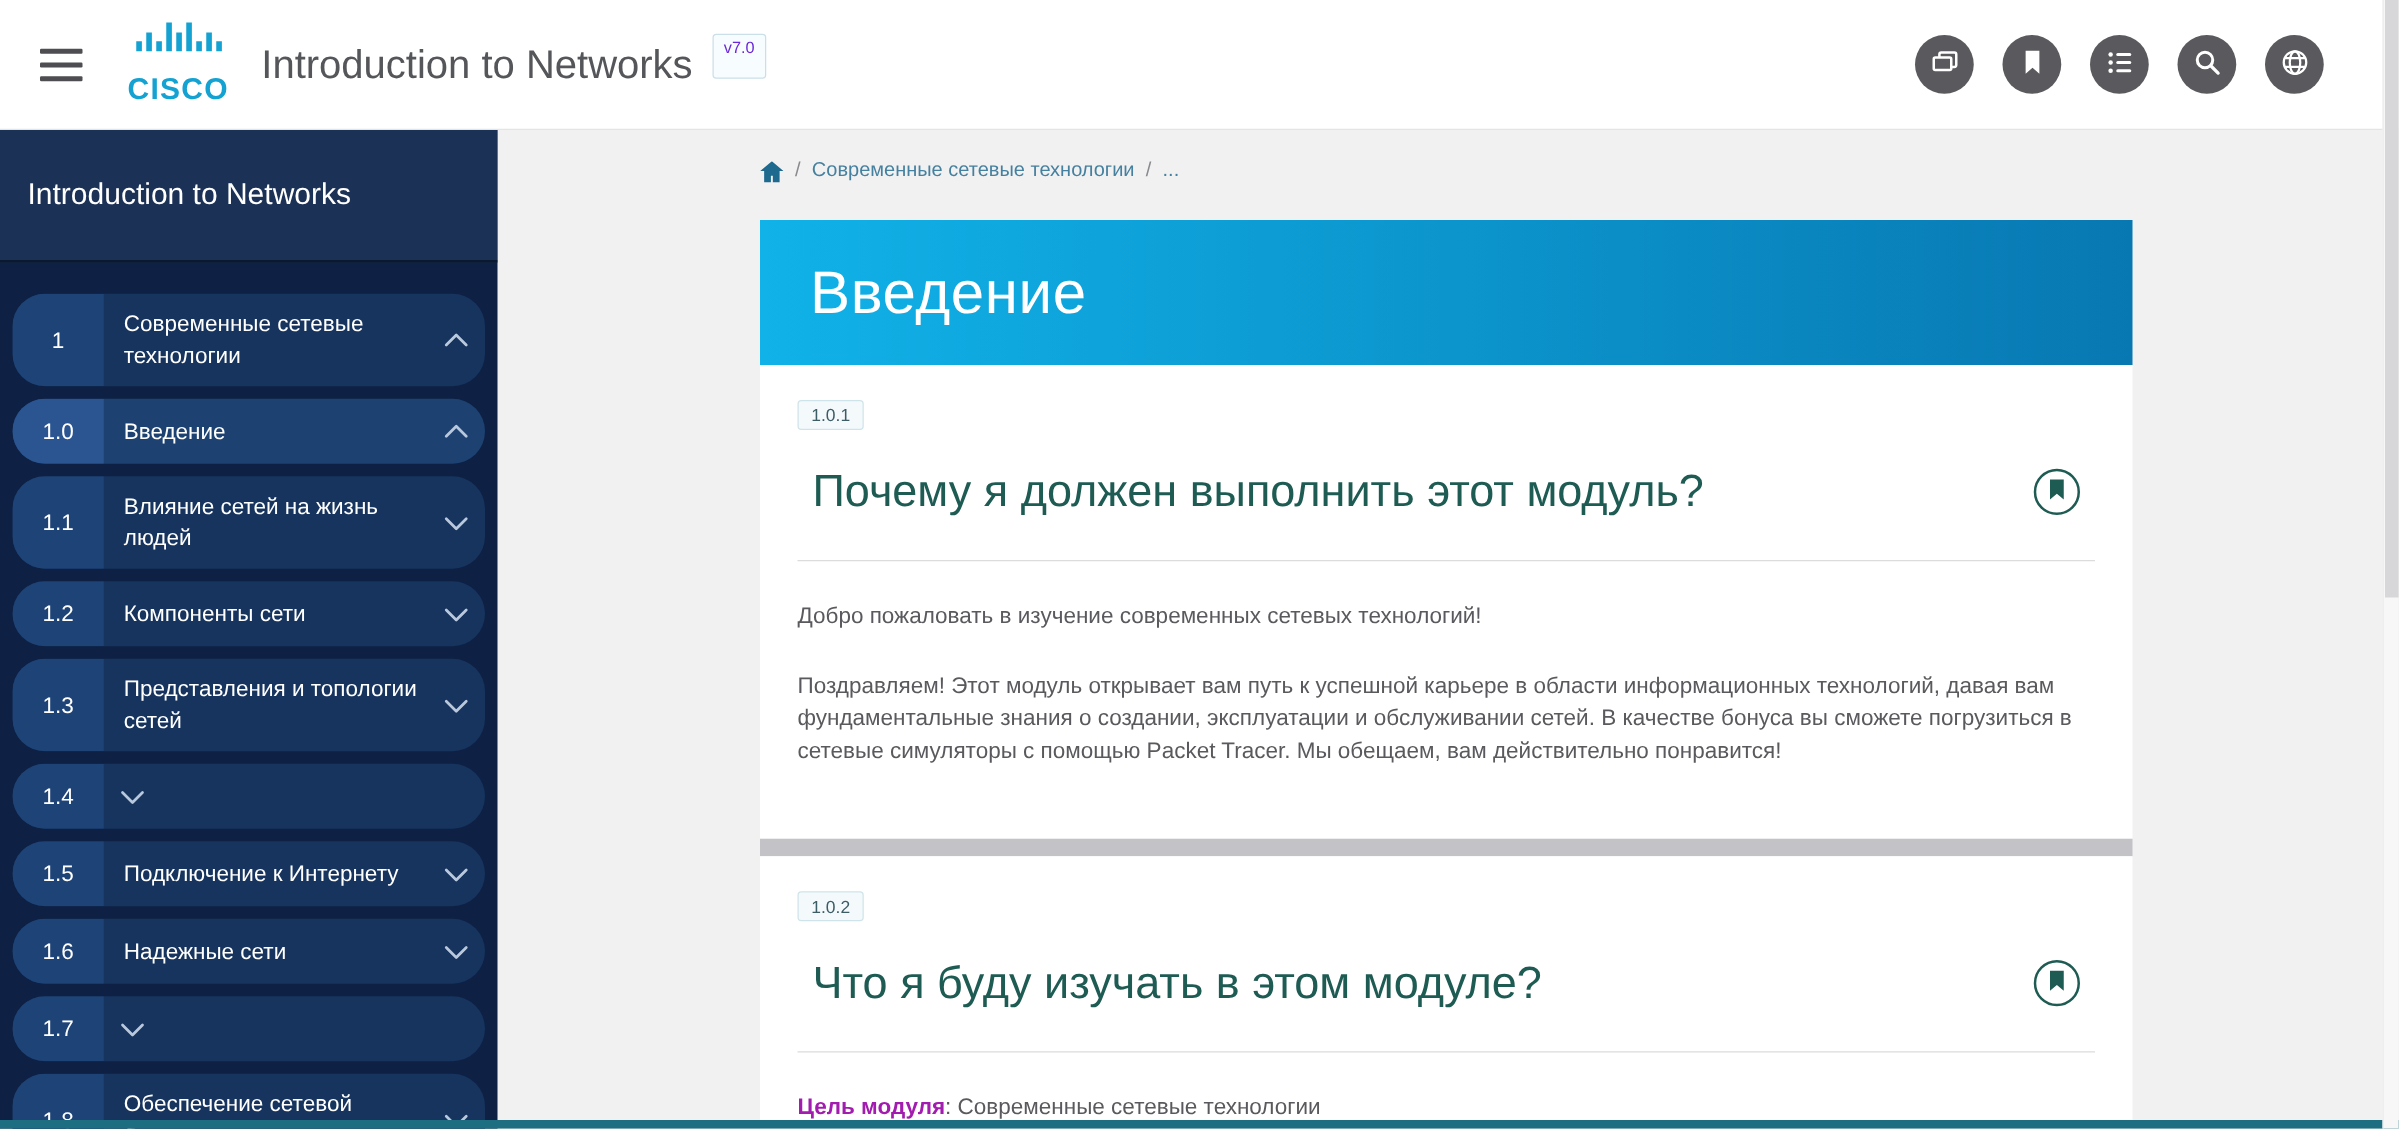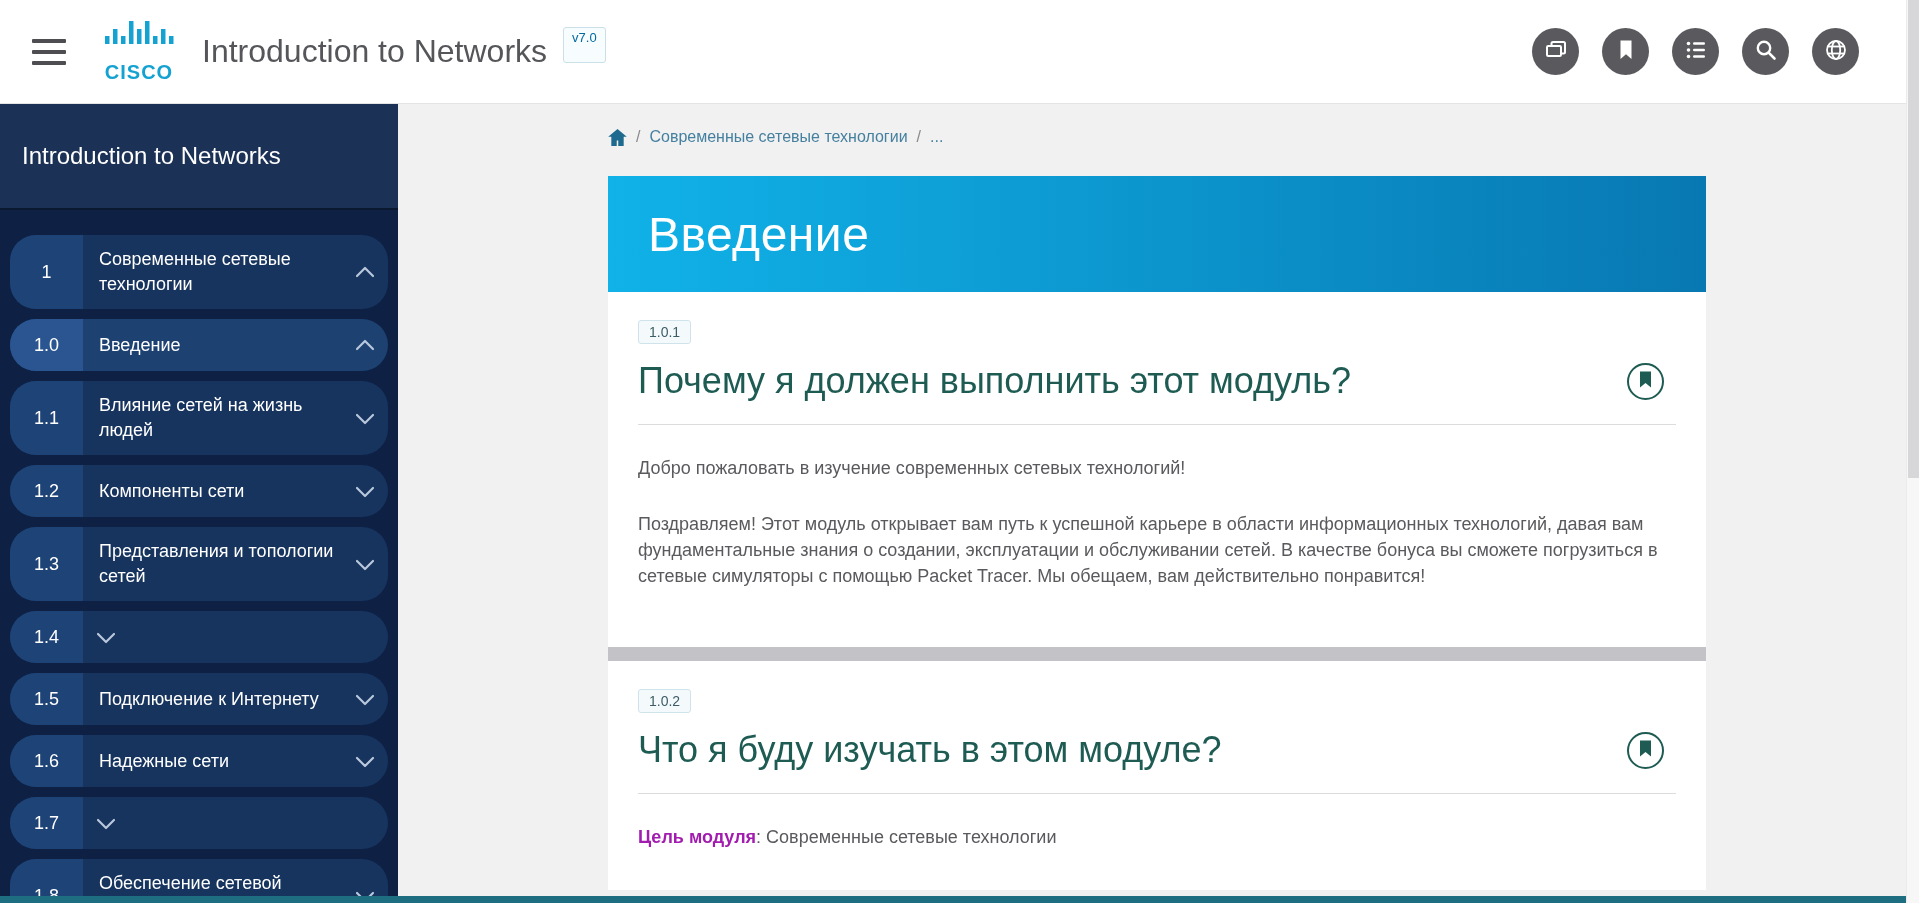--- a/index.html
+++ b/index.html
@@ -13,24 +13,24 @@
 
   
   header {
     height:104px; background:#ffffff; border-bottom:1px solid #e4e4e6;
     display:flex; align-items:center; padding:0 60px 0 32px;
   }
   .hamburger { width:34px; height:26px; border:none; background:none; padding:0;
     display:flex; flex-direction:column; justify-content:space-between; cursor:pointer; margin-right:36px; }
   .hamburger span { display:block; height:4px; background:#4d4d52; border-radius:1px; }
   .logo { display:flex; flex-direction:column; align-items:center; cursor:pointer; }
-  .logo-text { color:#14a2d2; font-weight:bold; font-size:20px; letter-spacing:1px; margin-top:16px; }
+  .logo-text { color:#14a2d2; font-weight:bold; font-size:24px; letter-spacing:1px; margin-top:16px; }
   .course-title { font-size:32px; font-weight:400; color:#55565a; margin:0 0 0 26px; white-space:nowrap; }
   .ver-badge {
-    margin:-14px 0 0 16px; font-size:13px; color:#0369a1; background:#f7fcfe;
+    margin:-14px 0 0 16px; font-size:13px; color:#6d28d9; background:#f7fcfe;
     border:1px solid #cbdfe8; border-radius:3px; padding:2px 8px 17px;
   }
   .hspacer { flex:1; }
   .hicons { display:flex; align-items:center; }
   .hicon {
     width:47px; height:47px; border-radius:50%; background:#5a5a5e; border:none;
     display:flex; align-items:center; justify-content:center; margin-left:23px; cursor:pointer; padding:0;
   }
 
   
@@ -73,21 +73,21 @@
   }
   .banner h1 { color:#fff; font-size:48px; font-weight:400; margin:0 0 0 40px; letter-spacing:0.5px; }
 
   .card { width:1098px; background:#ffffff; padding:28px 30px 58px; }
   .card:last-child { min-height:229px; padding-bottom:0; }
   .badge {
     display:inline-block; border:1px solid #cfe4ea; background:#f4fafc; color:#3d5d66;
     font-size:14px; padding:3px 10px; border-radius:3px;
   }
   .hrow { display:flex; align-items:center; margin-top:16px; }
-  .sec-title { font-size:36px; font-weight:400; color:#1e5b53; margin:0; flex:1; }
+  .sec-title { font-size:36px; font-weight:400; color:#1e5b53; margin:12px; flex:1; }
   .bm-btn {
     width:37px; height:37px; flex:none; border:2px solid #1e5b53; border-radius:50%;
     background:none; display:flex; align-items:center; justify-content:center;
     margin:0 12px 0 20px; cursor:pointer; padding:0;
   }
   .rule { height:1px; background:#dcdcdc; margin-top:22px; }
   .para { font-size:18px; line-height:26px; color:#5a5a5e; margin:30px 0 0; max-width:1020px; }
   .para strong { color:#a21caf; }
   .section-divider { width:1098px; height:14px; background:#c3c3c7; }
 

